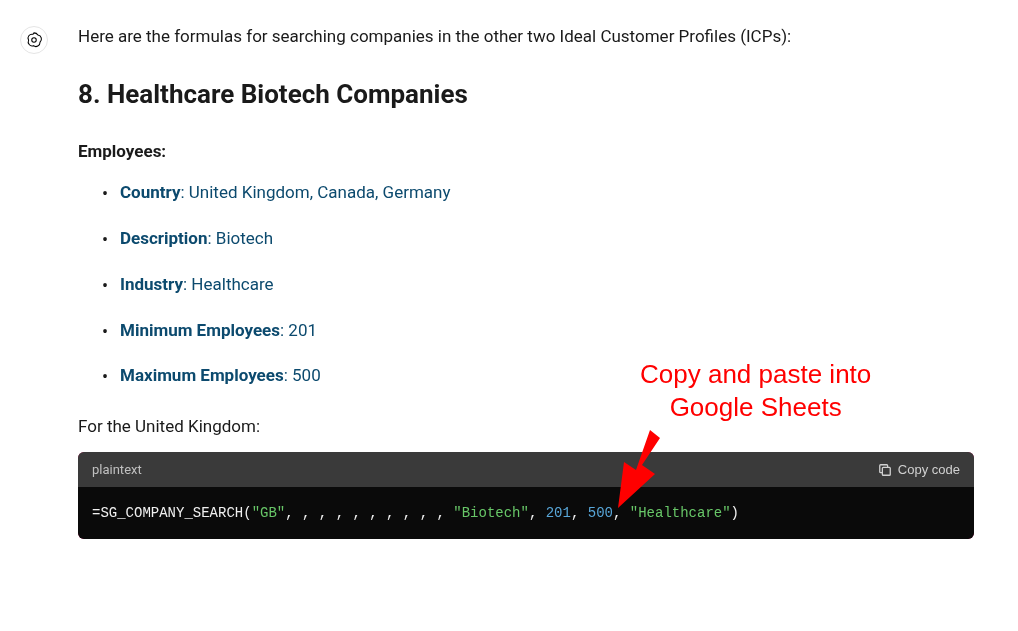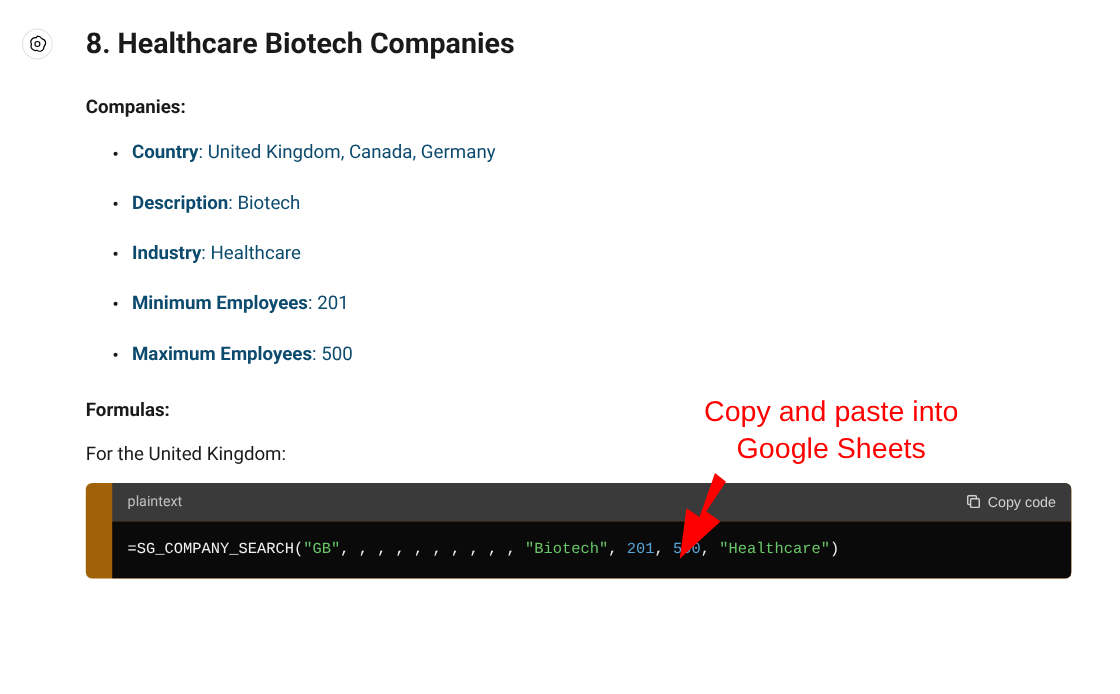--- a/index.html
+++ b/index.html
@@ -86,25 +86,24 @@
       font-weight: 700;
       color: #1a1a1a;
       margin-bottom: 20px;
     }
     .formula-context {
       font-size: 17px;
       color: #1a1a1a;
       margin-bottom: 16px;
     }
     .code-block {
-      background: #a16207;
+      background: #be185d;
       border-radius: 6px;
       overflow: hidden;
       margin-bottom: 12px;
-      padding-left: 24px;
     }
     .code-header {
       background: #3a3a3a;
       padding: 10px 14px;
       display: flex;
       justify-content: space-between;
       align-items: center;
     }
     .code-lang {
       color: #c0c0c0;
@@ -160,34 +159,34 @@
 
 <div class="container">
   <div class="avatar">
     <svg viewBox="0 0 24 24" fill="none" stroke="#000" stroke-width="1.4">
       <path d="M12 2.5c2.2 0 4.1 1.1 5.2 2.9 2.1.3 3.9 1.8 4.5 3.9.6 2.1-.1 4.3-1.7 5.7.1 2.1-1 4.1-2.9 5.1-1.9 1-4.2.8-5.8-.5-2 .7-4.3.1-5.7-1.6-1.4-1.6-1.7-3.9-.8-5.8-1.1-1.8-1-4.1.3-5.8 1.3-1.7 3.4-2.5 5.5-2 .4-.6.9-1.2 1.4-1.9z" fill="none"></path>
       <circle cx="12" cy="12" r="3" fill="none"></circle>
     </svg>
   </div>
 
   <div class="content">
+    <p class="intro">Here are the formulas for searching companies in the other two Ideal Customer Profiles (ICPs):</p>
 
     <h2 class="section-heading">8. Healthcare Biotech Companies</h2>
 
-    <p class="params-label">Companies:</p>
+    <p class="params-label">Employees:</p>
 
     <ul class="param-list">
       <li><strong>Country</strong>: <span>United Kingdom, Canada, Germany</span></li>
       <li><strong>Description</strong>: <span>Biotech</span></li>
       <li><strong>Industry</strong>: <span>Healthcare</span></li>
       <li><strong>Minimum Employees</strong>: <span>201</span></li>
       <li><strong>Maximum Employees</strong>: <span>500</span></li>
     </ul>
 
-    <p class="formulas-label">Formulas:</p>
 
     <p class="formula-context">For the United Kingdom:</p>
 
     <div class="code-block">
       <div class="code-header">
         <span class="code-lang">plaintext</span>
         <button class="copy-btn">
           <svg viewBox="0 0 16 16" fill="none" stroke="#d0d0d0" stroke-width="1.5">
             <rect x="5" y="5" width="9" height="9" rx="1"></rect>
             <path d="M11 5V3a1 1 0 0 0-1-1H3a1 1 0 0 0-1 1v7a1 1 0 0 0 1 1h2"></path>

